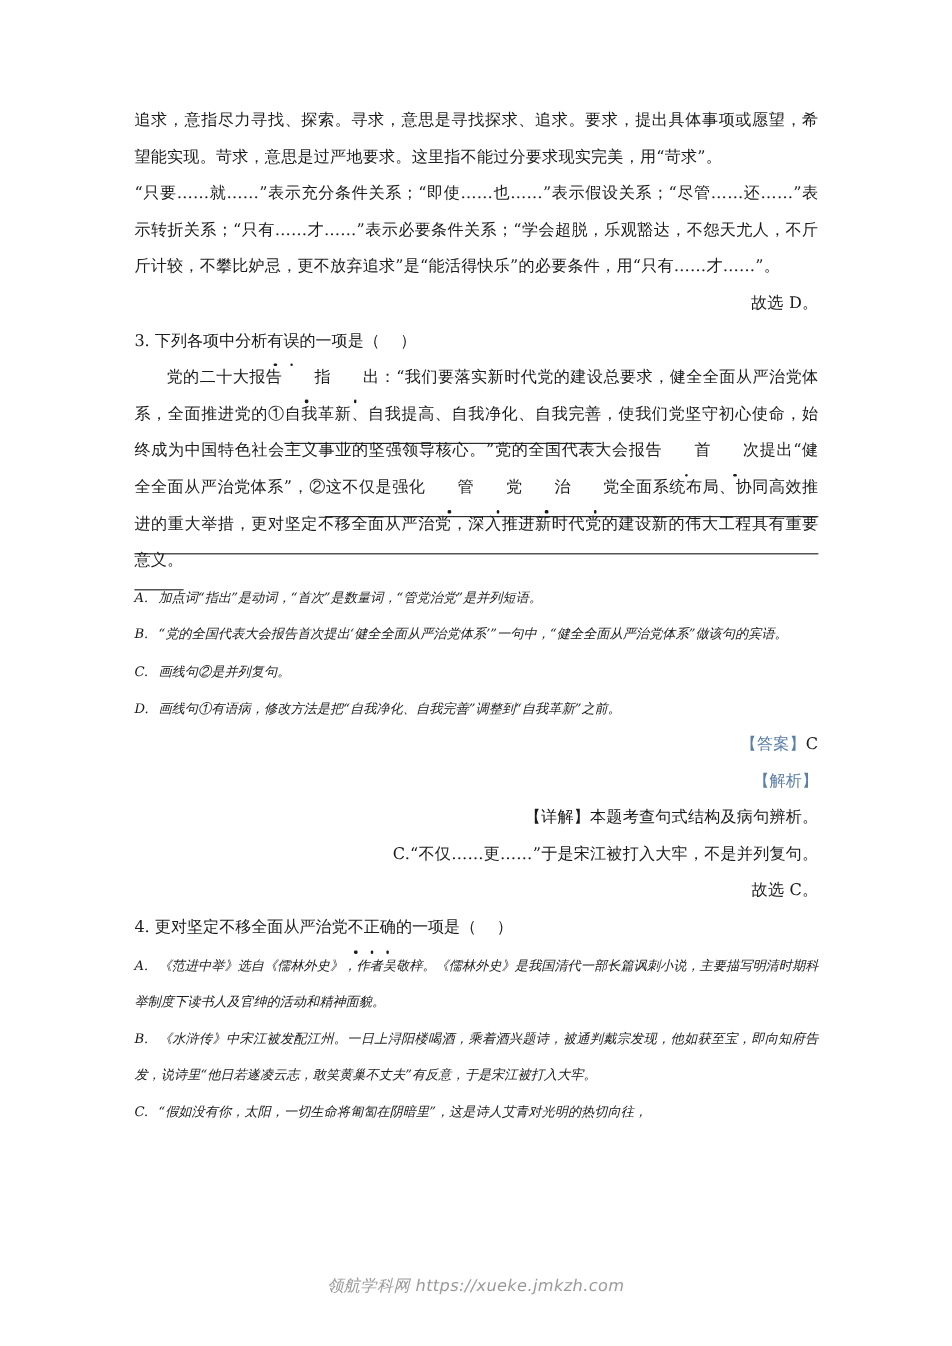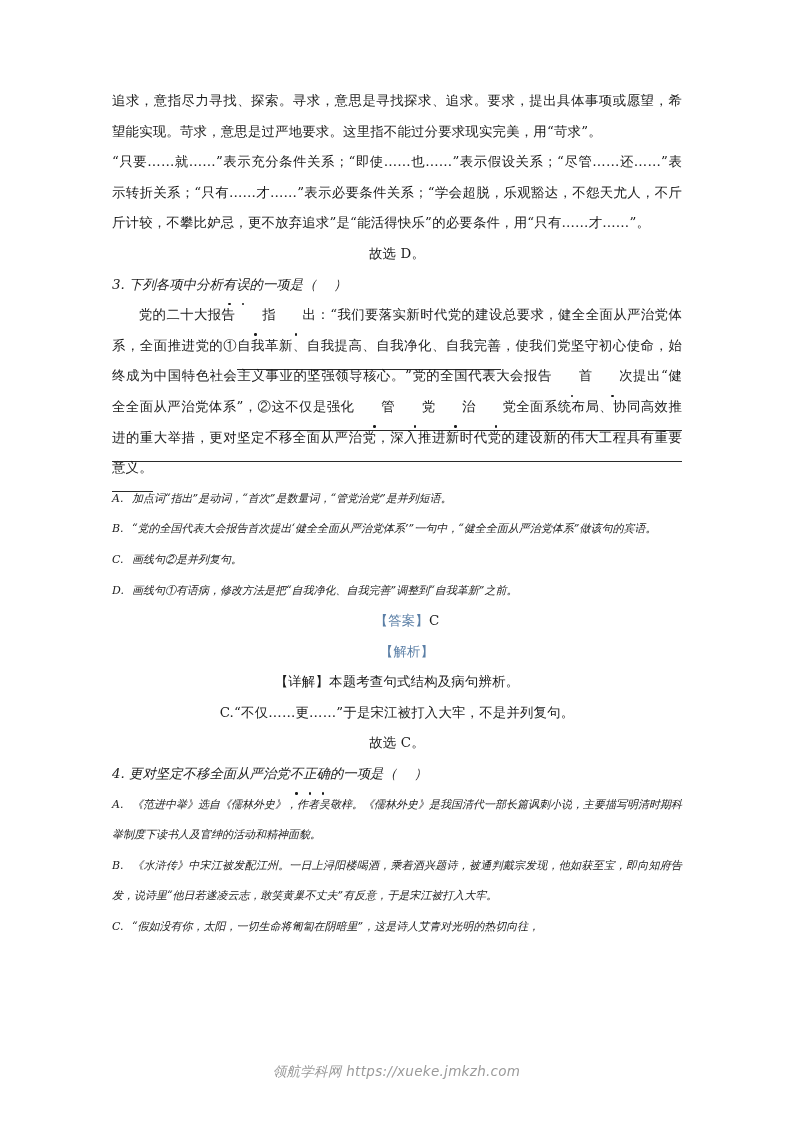--- a/index.html
+++ b/index.html
@@ -33,29 +33,28 @@
   .p {
     font-size: 13.4px;
     line-height: 30.6px;
     text-align: justify;
     text-justify: inter-ideograph;
     margin: 0;
     color: #1b1b1b;
     letter-spacing: 0.2px;
   }
   .p.indent { text-indent: 2em; }
-  .p.nojust { text-align: center; }
+  .p.nojust { text-align: right; }
 
   .qnum {
     font-size: 13.4px;
     line-height: 30.6px;
     margin: 0;
     color: #1b1b1b;
     text-align: left;
-    font-style: italic;
   }
   .opt {
     font-size: 11px;
     line-height: 30.6px;
     margin: 0;
     text-align: justify;
     text-justify: inter-ideograph;
     color: #1b1b1b;
     font-style: italic;
   }

